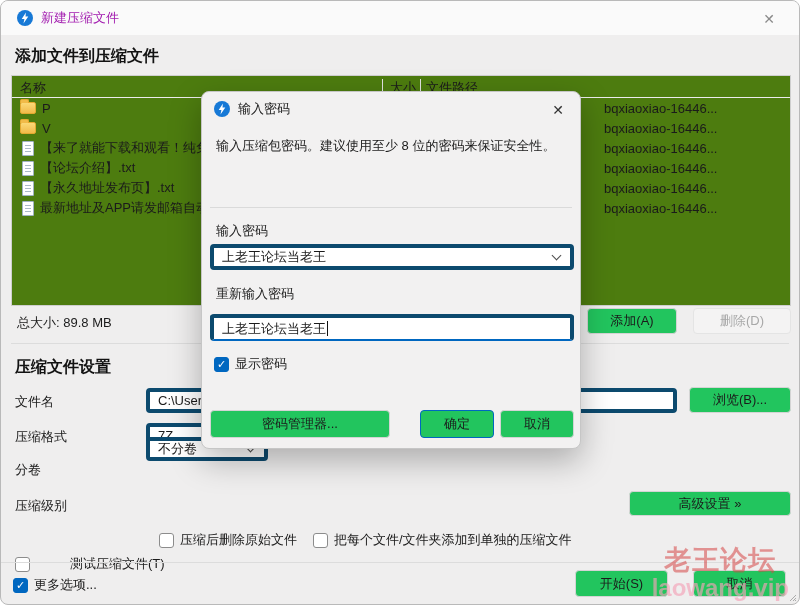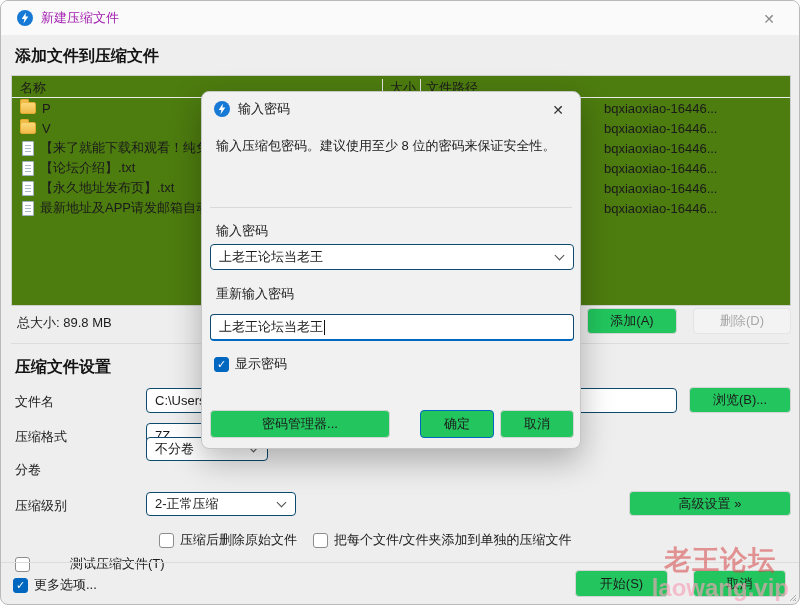--- a/index.html
+++ b/index.html
@@ -25,21 +25,21 @@
   .file-row .fname { margin-left:6px; white-space:nowrap; }
   .file-row .fpath { position:absolute; left:592px; width:196px; white-space:nowrap; overflow:hidden; }
   .ico-folder { width:16px; height:12px; background:linear-gradient(#fbd978,#f1bb49); border:1px solid #e3a930; border-radius:2px; position:relative; flex:0 0 16px; }
   .ico-folder::before { content:''; position:absolute; top:-4px; left:-1px; width:7px; height:3px; background:#f1bb49; border:1px solid #e3a930; border-bottom:none; border-radius:2px 2px 0 0; }
   .ico-file { width:12px; height:15px; background:#fff; border:1px solid #a2b3c4; border-radius:1px; position:relative; flex:0 0 12px; margin-left:2px; }
   .ico-file::before { content:''; position:absolute; left:2px; top:3px; width:6px; height:8px; background:repeating-linear-gradient(#a9b9c7 0 1px,transparent 1px 3px); }
   
   .btn { position:absolute; display:flex; align-items:center; justify-content:center; background:#22c55e; border:1px solid #d4d4d4; border-radius:4px; font-size:13px; color:#1b1b1b; cursor:pointer; }
   .btn.disabled { background:#f4f3f3; border-color:#e4e4e4; color:#a8a8a8; }
   .btn.default { border:1px solid #0067c0; }
-  .field { position:absolute; background:#ffffff; border:1px solid #0c4a6e; border-radius:4px; font-size:13px; color:#1b1b1b; display:flex; align-items:center; padding:8px 8px; white-space:nowrap; overflow:hidden; }
+  .field { position:absolute; background:#ffffff; border:4px solid #0c4a6e; border-radius:4px; font-size:13px; color:#1b1b1b; display:flex; align-items:center; padding:8px 8px; white-space:nowrap; overflow:hidden; }
   .chev { position:absolute; right:10px; top:50%; width:7px; height:7px; border-right:1.4px solid #4d4d4d; border-bottom:1.4px solid #4d4d4d; transform:translateY(-72%) rotate(45deg); }
   .lbl { position:absolute; font-size:13px; color:#1b1b1b; white-space:nowrap; }
   .cbx-row { position:absolute; display:flex; align-items:center; gap:6px; font-size:13px; color:#1b1b1b; cursor:pointer; }
   .cbx { width:15px; height:15px; background:#fff; border:1px solid #8c8c8c; border-radius:3px; display:inline-flex; align-items:center; justify-content:center; flex:0 0 15px; }
   .cbx.checked { background:#0067c0; border-color:#0067c0; color:#fff; font-size:11px; font-weight:bold; }
   .hr { position:absolute; left:10px; right:10px; height:1px; background:#dcdcdc; }
   
   .dialog { position:absolute; left:200px; top:90px; width:380px; height:358px; background:#f2f1f1; border:1px solid #c6c6c6; border-radius:8px; box-shadow:0 12px 32px rgba(0,0,0,.28); z-index:100; }
   .dlg-titlebar { position:absolute; left:0; top:0; right:0; height:34px; display:flex; align-items:center; padding:0 12px; }
   .dlg-titlebar .t-title { margin-left:8px; font-size:13px; color:#1a1a1a; }
@@ -130,24 +130,20 @@
     <span class="chev"></span>
   </div>
 
   <div class="lbl" style="left:14px; top:460px;">分卷</div>
   <div class="field" style="left:145px; top:436px; width:122px; height:24px;font-family:Liberation Serif, serif;">
     <span>不分卷</span>
     <span class="chev"></span>
   </div>
 
   <div class="lbl" style="left:14px; top:496px;">压缩级别</div>
-  <div class="field" style="left:145px; top:491px; width:150px; height:24px;">
-    <span>2-正常压缩</span>
-    <span class="chev"></span>
-  </div>
   <div class="btn" style="left:628px; top:490px; width:162px; height:25px;">高级设置 »</div>
 
   <div class="cbx-row" style="left:14px; top:554px;gap:40px;">
     <span class="cbx"></span>
     <span>测试压缩文件(T)</span>
   </div>
   <div class="cbx-row" style="left:312px; top:530px;">
     <span class="cbx"></span>
     <span>把每个文件/文件夹添加到单独的压缩文件</span>
   </div>

